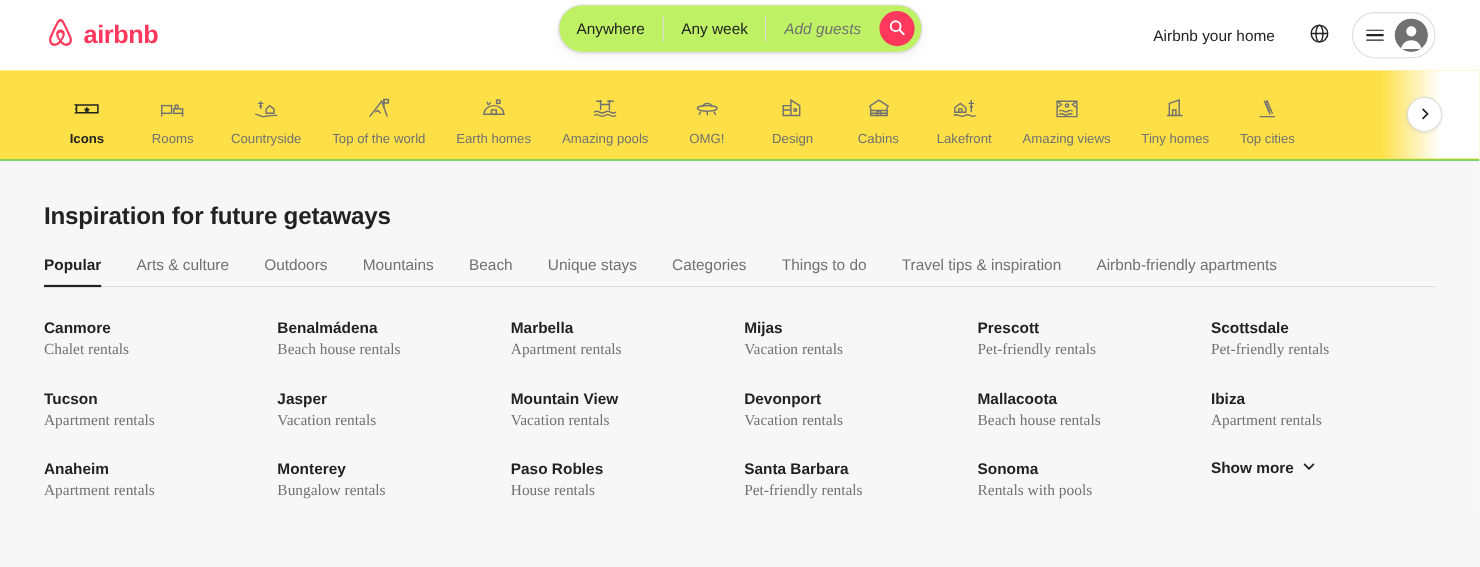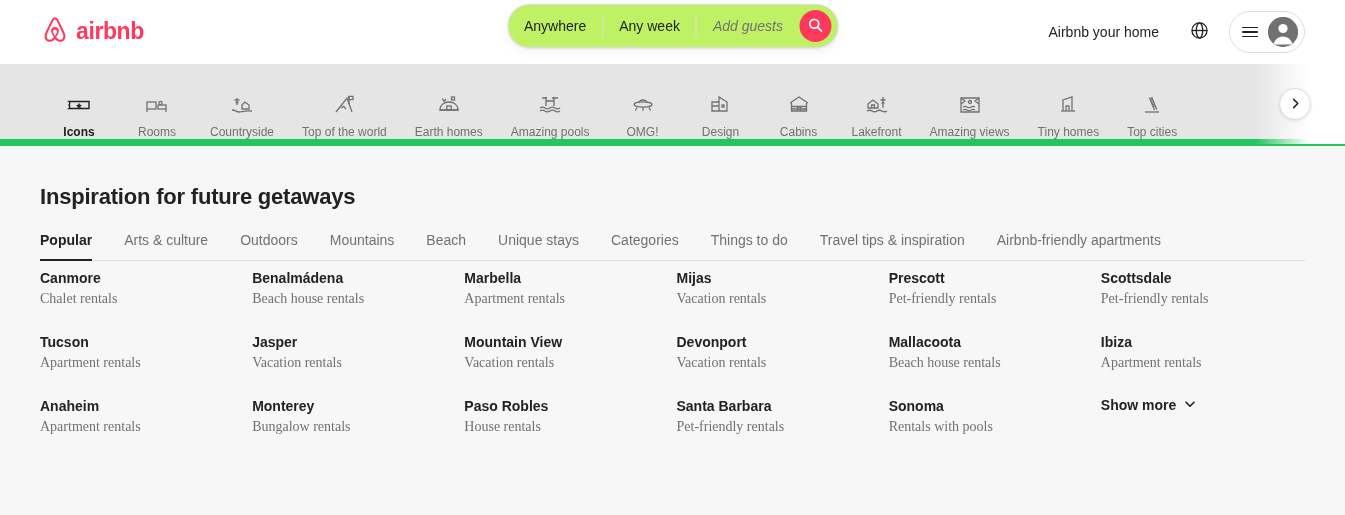--- a/index.html
+++ b/index.html
@@ -111,24 +111,24 @@
     border-radius: 50%;
     background: #717171;
     display: flex; align-items: flex-end; justify-content: center;
     overflow: hidden;
   }
 
   
   .catbar {
     position: relative;
     height: 82px;
-    background: #e5e5e5;
-    border-bottom: 7px solid #22c55e;
-    display: flex;
-    align-items: flex-end;
+    background: #fde047;
+    border-bottom: 1px solid #22c55e;
+    display: flex;
+    align-items: center;
     padding: 0 40px;
   }
   .cats {
     display: flex;
     align-items: flex-start;
     gap: 0px;
     overflow: hidden;
     flex: 1 1 auto;
     padding-top: 6px;
   }
@@ -187,21 +187,21 @@
     color: #222222;
     margin: 0 0 22px 0;
     letter-spacing: -0.2px;
   }
 
   .tabs {
     display: flex;
     align-items: flex-end;
     gap: 0px;
     border-bottom: 1px solid #dddddd;
-    margin-bottom: 8px;
+    margin-bottom: 28px;
   }
   .tab {
     font-size: 14px;
     color: #717171;
     padding: 0 0 12px 0;
     margin-right: 32px;
     cursor: pointer;
     white-space: nowrap;
     position: relative;
   }

